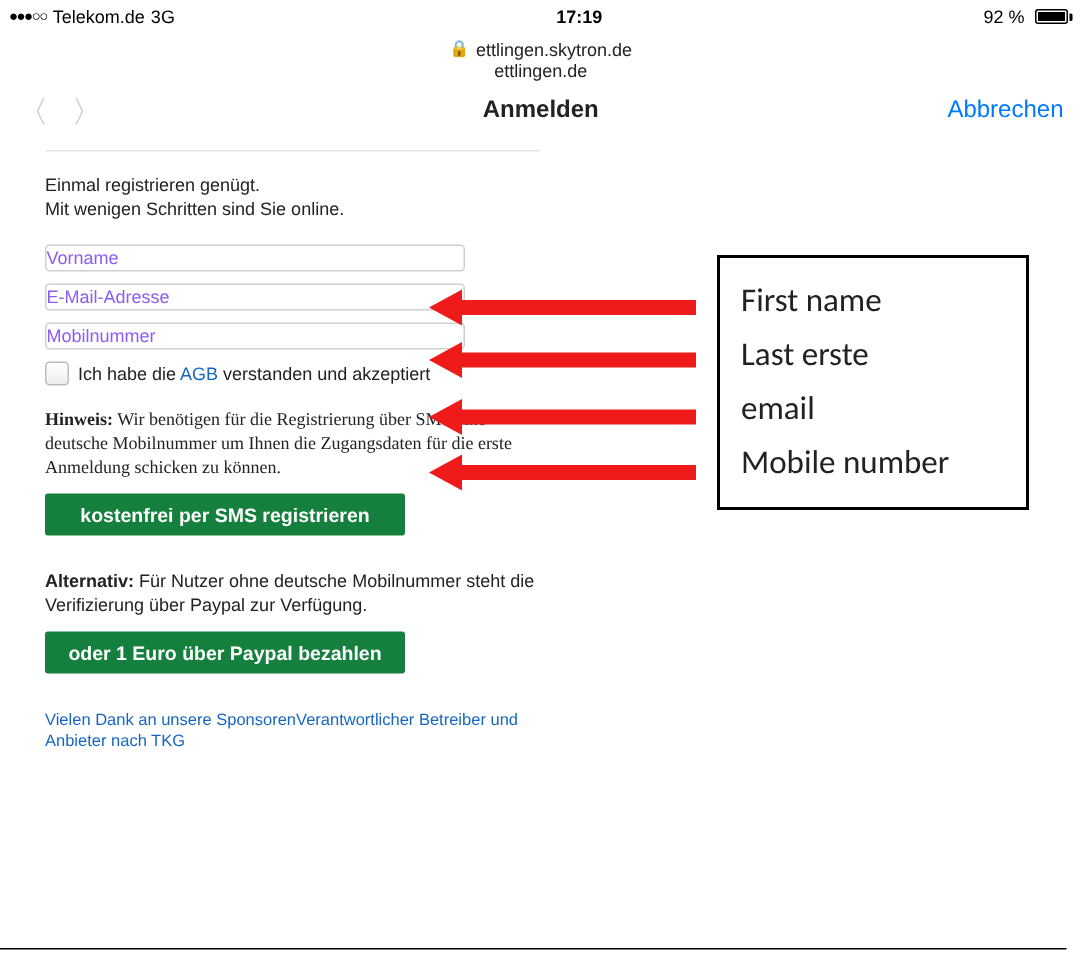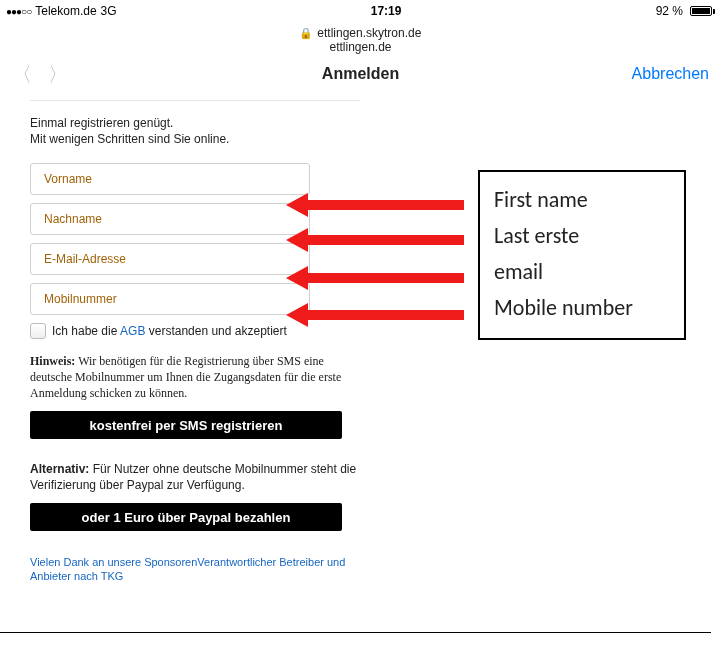--- a/index.html
+++ b/index.html
@@ -24,30 +24,30 @@
   .toolbar-title { font-size: 16px; font-weight: 700; position: absolute; left: 50%; transform: translateX(-50%); }
   .cancel { color: #007aff; font-size: 16px; }
 
   
   .content { width: 330px; margin-left: 30px; padding-top: 10px; }
   .divider { height: 1px; background: #e5e5e5; margin-bottom: 14px; }
   .heading { color: #1a4a8a; font-size: 20px; font-weight: 400; margin-bottom: 12px; font-family: Georgia, 'Times New Roman', serif; }
   .intro { font-size: 12px; line-height: 16px; margin-bottom: 16px; }
 
   .form { display: flex; flex-direction: column; gap: 8px; }
-  .field { width: 280px; height: 32px; border: 1px solid #d0d0d0; border-radius: 3px; padding: 0 13px; font-size: 12px; color: #a16207; display: flex; align-items: center; background: #fff; }
+  .field { width: 280px; height: 18px; border: 1px solid #d0d0d0; border-radius: 3px; padding: 0 0; font-size: 12px; color: #8b5cf6; display: flex; align-items: center; background: #fff; }
 
   .consent { display: flex; align-items: center; gap: 6px; font-size: 12px; margin-top: 8px; }
   .checkbox { width: 16px; height: 16px; border: 1px solid #bbb; border-radius: 3px; background: linear-gradient(#fff,#eee); }
   .agb-link { color: #1666c2; }
 
   .note { font-size: 12px; line-height: 16px; margin: 14px 0 10px 0; font-family: Liberation Serif, serif; }
   .note b { font-weight: 700; }
 
-  .btn { width: 312px; height: 28px; background: #000000; color: #fff; font-size: 13px; font-weight: 600; display: flex; align-items: center; justify-content: center; border-radius: 2px; cursor: pointer; }
+  .btn { width: 240px; height: 28px; background: #15803d; color: #fff; font-size: 13px; font-weight: 600; display: flex; align-items: center; justify-content: center; border-radius: 2px; cursor: pointer; }
   .alt-note { font-size: 12px; line-height: 16px; margin: 22px 0 10px 0; }
   .sponsor-links { font-size: 11px; color: #1666c2; width: 330px; margin-top: 24px; line-height: 14px; }
 
   .rule { position: absolute; left: 0; right: 10px; bottom: 16px; height: 1px; background: #000; }
 
   
   .arrow { position: absolute; height: 18px; display: flex; align-items: center; }
   .arrow-line { height: 10px; background: #ef1a1a; flex: 1; }
   .arrow-head { width: 0; height: 0; border-top: 12px solid transparent; border-bottom: 12px solid transparent; border-right: 22px solid #ef1a1a; }
   .arrow1 { left: 286px; top: 196px; width: 178px; }
@@ -100,21 +100,20 @@
 
   <div class="content">
     <div class="divider"></div>
     <div class="intro">
       <div>Einmal registrieren genügt.</div>
       <div>Mit wenigen Schritten sind Sie online.</div>
     </div>
 
     <div class="form">
       <div class="field">Vorname</div>
-      <div class="field">Nachname</div>
       <div class="field">E-Mail-Adresse</div>
       <div class="field">Mobilnummer</div>
     </div>
 
     <div class="consent">
       <div class="checkbox"></div>
       <div>
         <span>Ich habe die </span><span class="agb-link">AGB</span><span> verstanden und akzeptiert</span>
       </div>
     </div>

